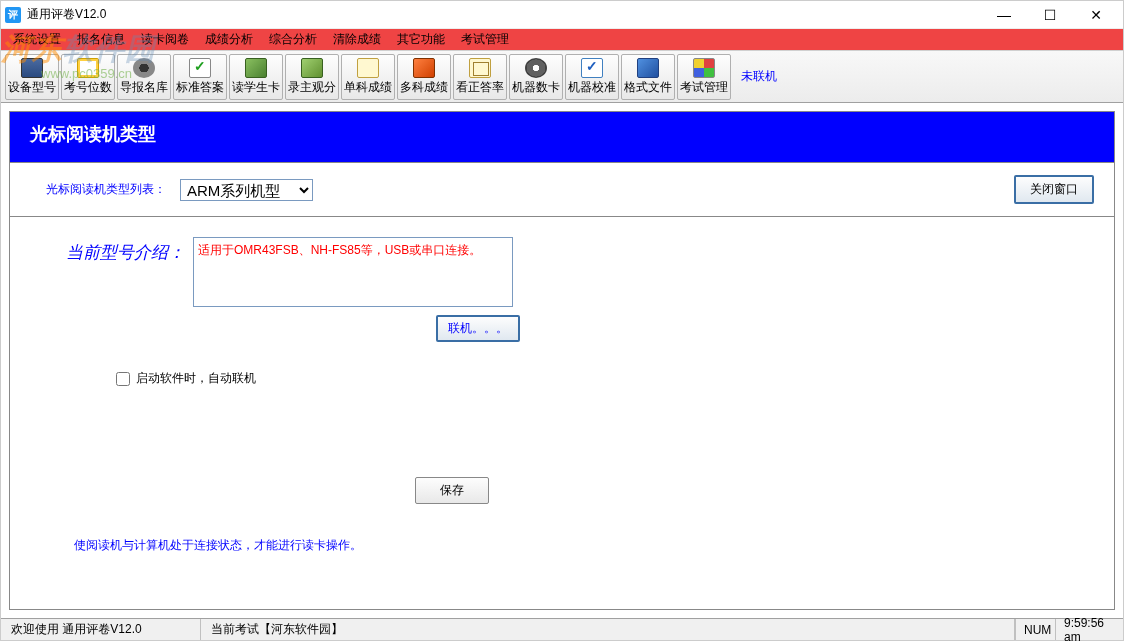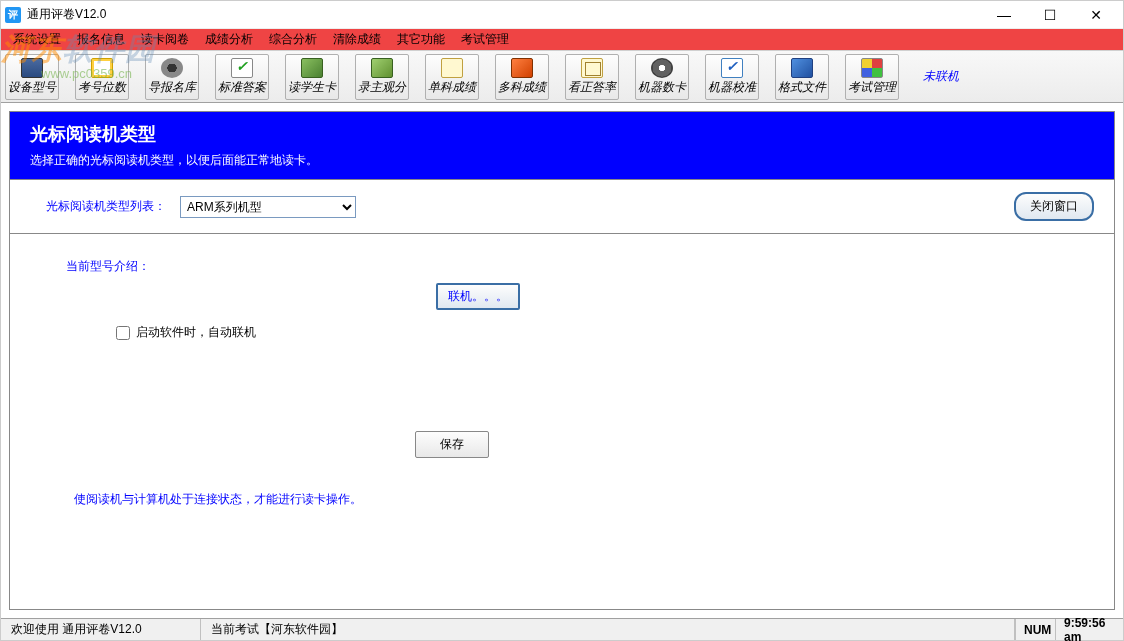--- a/index.html
+++ b/index.html
@@ -9,51 +9,51 @@
 .titlebar .app-icon { width: 16px; height: 16px; background: #2196f3; border-radius: 2px; margin-right: 6px; display: flex; align-items: center; justify-content: center; color: #fff; font-size: 10px; font-weight: bold; }
 .titlebar .title { flex: 0 0 auto; }
 .titlebar .spacer { flex: 1; }
 .titlebar .winbtn { width: 46px; height: 28px; display: flex; align-items: center; justify-content: center; font-size: 14px; cursor: pointer; }
 .menubar { height: 22px; display: flex; align-items: center; padding: 0 4px; border-bottom: 1px solid #d0d0d0; background: #ef4444; position: relative; }
 .menubar .menu-item { padding: 3px 8px; cursor: pointer; }
 .watermark { position: absolute; left: 0px; top: 28px; z-index: 10; pointer-events: none; }
 .watermark .wm-main { font-size: 30px; font-weight: bold; color: rgba(100,140,180,0.35); font-style: italic; letter-spacing: 1px; }
 .watermark .wm-main .orange { color: rgba(255,140,0,0.5); }
 .watermark .wm-url { font-size: 13px; color: rgba(120,180,80,0.6); margin-top: -4px; margin-left: 40px; }
-.toolbar { height: 52px; display: flex; align-items: center; background: linear-gradient(#f8f8f8, #ececec); border-bottom: 1px solid #a0a0a0; padding: 2px 4px; gap: 16px; font-style: italic; }
+.toolbar { height: 52px; display: flex; align-items: center; background: linear-gradient(#f8f8f8, #ececec); border-bottom: 1px solid #a0a0a0; padding: 2px 4px; gap: 2px; }
 .tool-btn { width: 54px; height: 46px; display: flex; flex-direction: column; align-items: center; justify-content: center; border: 1px solid #b0b0b0; background: linear-gradient(#fdfdfd, #e8e8e8); cursor: pointer; border-radius: 2px; }
 .tool-btn .ticon { width: 24px; height: 22px; display: flex; align-items: center; justify-content: center; font-size: 16px; }
 .tool-btn .tlabel { font-size: 12px; color: #000; }
 .tool-status { margin-left: 8px; color: #0000ff; font-size: 12px; }
 .content { flex: 1; display: flex; flex-direction: column; padding: 8px; gap: 0; background: #fff; overflow: hidden; }
 .blue-header { background: #0000ff; color: #fff; padding: 10px 20px; border: 1px solid #888; }
 .blue-header .h-title { font-weight: bold; font-size: 18px; margin-bottom: 6px; }
 .blue-header .h-desc { font-size: 12px; }
 .row-select { display: flex; align-items: center; padding: 12px 20px; border: 1px solid #888; border-top: none; }
 .row-select .lbl { color: #0000ff; font-size: 12px; margin-right: 14px; margin-left: 16px; }
-.row-select select { width: 176px; height: 22px; border: 1px solid #7a9ac0; font-size: 12px; padding: 1px 2px; background: #fff; }
+.row-select select { width: 133px; height: 22px; border: 1px solid #7a9ac0; font-size: 15px; padding: 1px 2px; background: #fff; }
 .row-select .rspacer { flex: 1; }
-.row-select .close-btn { padding: 4px 14px; border: 2px solid #3a6ea5; background: linear-gradient(#fdfdfd, #e0e8f0); cursor: pointer; font-size: 12px; border-radius: 12px; }
+.row-select .close-btn { padding: 4px 14px; border: 2px solid #3a6ea5; background: linear-gradient(#fdfdfd, #e0e8f0); cursor: pointer; font-size: 12px; border-radius: 2px; }
 .main-panel { flex: 1; border: 1px solid #888; border-top: none; padding: 20px 30px; position: relative; }
 .intro-row { display: flex; align-items: flex-start; margin-bottom: 8px; }
-.intro-row .lbl { color: #0000ff; font-size: 12px; margin-right: 8px; margin-top: 4px; margin-left: 26px; }
+.intro-row .lbl { color: #0000ff; font-size: 17px; margin-right: 8px; margin-top: 4px; margin-left: 26px; font-style: italic; }
 .intro-row textarea { width: 320px; height: 70px; border: 1px solid #7a9ac0; font-size: 12px; padding: 4px; color: #ff0000; resize: none; font-family: SimSun, sans-serif; }
 .connect-row { display: flex; margin-left: 132px; margin-top: 6px; }
 .connect-row .rspacer2 { width: 264px; }
 .connect-btn { padding: 3px 10px; border: 2px solid #3a6ea5; background: linear-gradient(#fdfdfd, #e0e8f0); cursor: pointer; font-size: 12px; color: #0000ff; border-radius: 2px; }
-.checkbox-row { display: flex; align-items: center; margin-top: 14px; margin-left: 48px; padding-left: 28px; }
+.checkbox-row { display: flex; align-items: center; margin-top: 28px; margin-left: 48px; padding-left: 28px; }
 .checkbox-row input { margin-right: 6px; width: 14px; height: 14px; }
 .checkbox-row label { font-size: 12px; }
 .save-row { display: flex; justify-content: center; margin-top: 90px; margin-left: -220px; }
 .save-btn { padding: 4px 24px; border: 1px solid #888; background: linear-gradient(#fdfdfd, #e8e8e8); cursor: pointer; font-size: 12px; border-radius: 2px; }
 .note { color: #0000ff; font-size: 12px; margin-top: 30px; margin-left: 10px; line-height: 1.9; }
 .statusbar { height: 22px; display: flex; align-items: center; border-top: 1px solid #a0a0a0; background: #f0f0f0; font-size: 12px; }
 .statusbar .sb-cell { padding: 0 10px; border-right: 1px solid #c0c0c0; height: 100%; display: flex; align-items: center; }
 .statusbar .sb-flex { flex: 1; }
-.statusbar .sb-right { border-left: 1px solid #c0c0c0; border-right: none; padding: 0 8px; font-weight: bold; }
+.statusbar .sb-right { border-left: 1px solid #c0c0c0; border-right: none; padding: 0 8px; }
 
 .ic { width: 22px; height: 20px; border-radius: 2px; display: inline-block; }
 .ic1 { background: linear-gradient(#4a6aa0,#2a4a80); border: 1px solid #333; }
 .ic2 { background: #fff; border: 1px solid #d0a000; box-shadow: inset 0 0 0 2px #ffd040; }
 .ic3 { background: radial-gradient(#333 30%, #888 31%); border-radius: 50%; }
 .ic4 { background: #fff; border: 1px solid #888; position: relative; }
 .ic4::after { content: "✓"; position: absolute; color: #20a020; font-weight: bold; left: 4px; top: -1px; font-size: 14px; }
 .ic5 { background: linear-gradient(135deg,#8ac060,#4a8030); border: 1px solid #386020; }
 .ic6 { background: linear-gradient(135deg,#a0d070,#609030); border: 1px solid #386020; }
 .ic7 { background: #fff8d0; border: 1px solid #c0a040; }
@@ -173,35 +173,35 @@
           <span class="ic ic13"></span>
         </span>
         <span class="tlabel">考试管理</span>
       </div>
     <div class="tool-status">未联机</div>
   </div>
 
   <div class="content">
     <div class="blue-header">
       <div class="h-title">光标阅读机类型</div>
-      <div class="h-desc">选择正确的光标阅读机类型，以便后面能正常地读卡。</div>
     </div>
 
     <div class="row-select">
       <span class="lbl">光标阅读机类型列表：</span>
       <select>
         <option>ARM系列机型</option>
       </select>
       <div class="rspacer"></div>
       <button class="close-btn">关闭窗口</button>
     </div>
 
     <div class="main-panel">
       <div class="intro-row">
         <span class="lbl">当前型号介绍：</span>
+        <textarea readonly="" style="">适用于OMR43FSB、NH-FS85等，USB或串口连接。</textarea>
       </div>
       <div class="connect-row">
         <div class="rspacer2"></div>
         <button class="connect-btn">联机。。。</button>
       </div>
       <div class="checkbox-row">
         <input type="checkbox" style="">
         <label>启动软件时，自动联机</label>
       </div>
       <div class="save-row">

